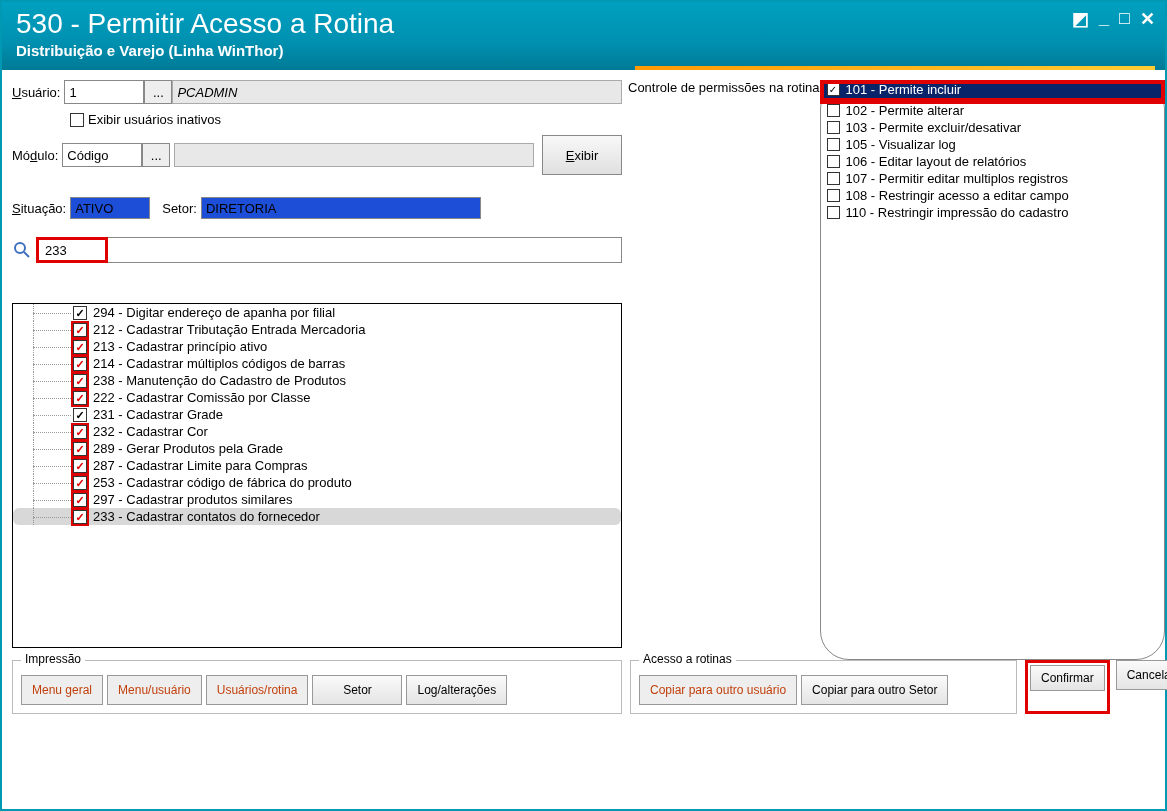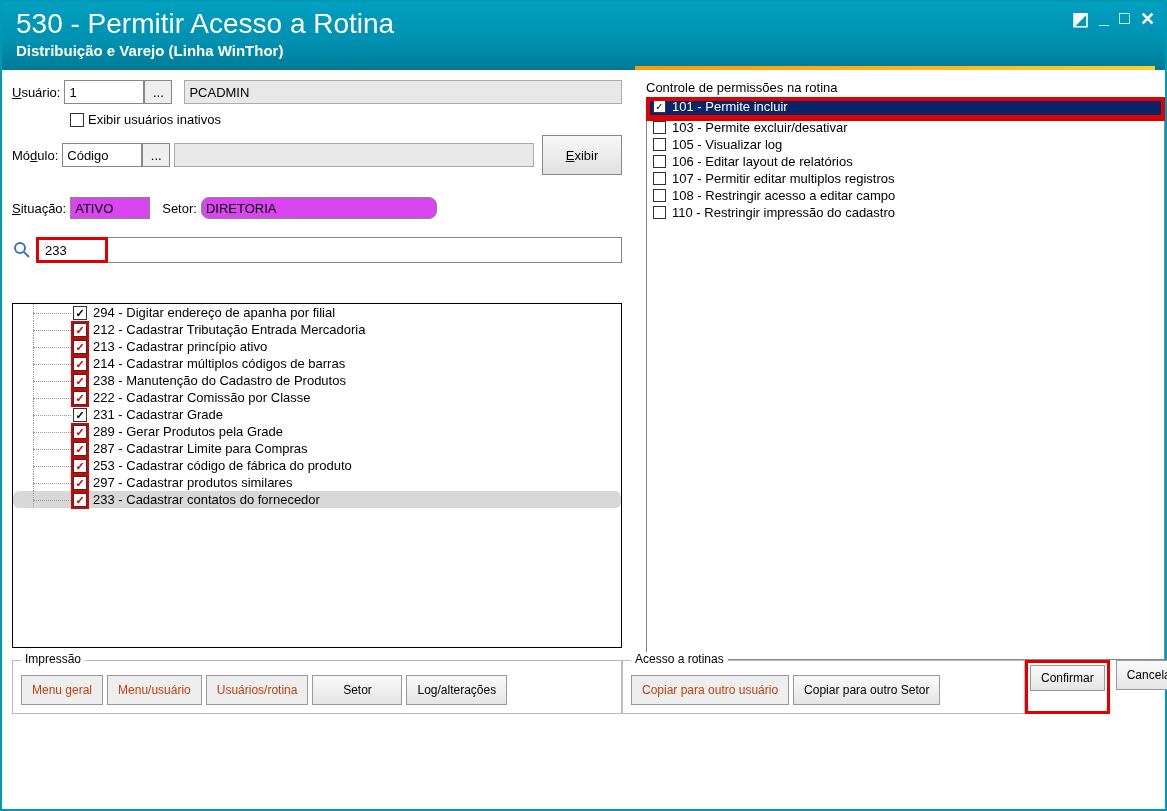--- a/index.html
+++ b/index.html
@@ -7,29 +7,29 @@
   .window { width: 1167px; height: 811px; border: 2px solid #0098b3; background: #fff; position: relative; }
   .titlebar {
     height: 68px; background: linear-gradient(to bottom, #00a0c0 0%, #0090b0 60%, #007a95 100%);
     color: #fff; padding: 6px 14px; position: relative;
   }
   .titlebar .title { font-size: 28px; line-height: 32px; }
   .titlebar .subtitle { font-size: 15px; font-weight: bold; margin-top: 2px; }
   .titlebar .accent { position:absolute; right:10px; bottom:0; height:4px; width:520px; background: linear-gradient(to right,#ff9900,#ffcc33); }
   .win-controls { position: absolute; right: 10px; top: 6px; display: flex; gap: 10px; }
   .win-controls span { color: #fff; font-size: 18px; font-weight: bold; cursor: pointer; }
-  .content { display: flex; padding: 10px 0 0 10px; height: 590px; gap: 24px; }
+  .content { display: flex; padding: 10px 0 0 10px; height: 590px; gap: 6px; }
   .left-panel { width: 610px; display:flex; flex-direction:column; }
-  .right-panel { flex: 1; display:flex; flex-direction:column; }
+  .right-panel { flex: 1; display:flex; flex-direction:row; }
   .form-row { display:flex; align-items:center; margin-bottom:8px; font-size:13px; }
   .form-row label { margin-right:4px; }
   .form-row .ul { text-decoration: underline; }
   .txt { border:1px solid #888; background:#fff; height:24px; padding:2px 4px; font-size:13px; }
   .txt-ro { background:#e8e8e8; border:1px solid #aaa; height:24px; padding:2px 4px; font-size:13px; }
-  .txt-yellow { background:#d946ef; border:1px solid #888; height:22px; padding:2px 4px; font-size:13px; }
+  .txt-yellow { background:#1d4ed8; border:1px solid #888; height:22px; padding:2px 4px; font-size:13px; }
   .btn-ellipsis { width:28px; height:24px; border:1px solid #888; background:#eee; text-align:center; font-size:13px; cursor:pointer; }
   .checkbox { width:14px; height:14px; border:1px solid #333; display:inline-block; vertical-align:middle; margin-right:4px; background:#fff; }
   .btn { border:1px solid #888; background:linear-gradient(#f8f8f8,#e0e0e0); height:40px; padding:0 16px; font-size:13px; cursor:pointer; }
   .search-row { display:flex; align-items:center; margin-top:10px; }
   .mag-icon { width:20px; height:20px; margin-right:4px; }
   .search-input { flex:1; height:26px; border:1px solid #888; padding:2px 6px; font-size:13px; }
   .hl-red { border:3px solid #e00000 !important; }
   .tree-box { border:1px solid #000; margin-top:40px; height:345px; overflow-y:scroll; background:#fff; position:relative; }
   .tree-item { display:flex; align-items:flex-end; font-size:13px; padding:1px 0 1px 60px; position:relative; }
   .tree-item::before { content:""; position:absolute; left:20px; top:0; bottom:0; border-left:1px dotted #999; }
@@ -38,21 +38,21 @@
   .icb { width:14px; height:14px; border:1px solid #333; display:inline-flex; align-items:center; justify-content:center; margin-right:6px; background:#fff; font-size:11px; line-height:1; }
   .icb.red-outline { outline:2px solid #d00; outline-offset:0; }
   .icb.checked::before { content:"✓"; color:#000; font-weight:bold; }
   .icb.checked-red::before { content:"✓"; color:#d00; font-weight:bold; }
   .perm-label { font-size:13px; margin-bottom:2px; }
   .perm-box { border:1px solid #888; flex:1; background:#fff; }
   .perm-item { display:flex; align-items:center; font-size:13px; padding:1px 6px; }
   .perm-item.selected { background:#0a246a; color:#fff; border-bottom:4px solid #e00000; }
   .pcb { width:13px; height:13px; border:1px solid #333; background:#fff; margin-right:6px; display:inline-flex; align-items:center; justify-content:center; font-size:10px; }
   .pcb.checked::before { content:"✓"; color:#000; }
-  .bottom { display:flex; padding:0 10px 10px 10px; gap:0; }
+  .bottom { display:flex; padding:0 10px 10px 10px; gap:8px; }
   .group { border:1px solid #bbb; padding:6px 8px 8px 8px; position:relative; }
   .group-title { position:absolute; top:-9px; left:8px; background:#fff; padding:0 4px; font-size:12px; }
   .bottom-left { width:610px; }
   .bottom-middle { flex:1; }
   .bottom-right { width:130px; display:flex; flex-direction:row; gap:6px; }
   .btn2 { border:1px solid #999; background:linear-gradient(#fafafa,#e4e4e4); height:30px; font-size:12px; cursor:pointer; padding:0 10px; }
   .btn2.disabled { color:#c2410c; background:#eee; }
   .btn-row { display:flex; gap:4px; margin-top:8px; }
   .confirm-hl { border:3px solid #e00000; padding:2px; }
   ::-webkit-scrollbar { width:18px; }
@@ -74,39 +74,39 @@
       <span>✕</span>
     </div>
   </div>
 
   <div class="content">
     <div class="left-panel">
       <div class="form-row">
         <label><span class="ul">U</span>suário:</label>
         <input class="txt" style="width: 80px;" value="1">
         <button class="btn-ellipsis">...</button>
-        <input class="txt-ro" style="flex: 1 1 0%; margin-left: 12px;" value="PCADMIN">
+        <input class="txt-ro" style="flex: 1 1 0%; margin-left: 0; font-style: italic;" value="PCADMIN">
       </div>
       <div class="form-row" style="padding-left:58px">
         <span class="checkbox"></span>
         <span>Exibir usuários inativos</span>
       </div>
       <div class="form-row">
         <label>Mó<span class="ul">d</span>ulo:</label>
         <input class="txt" style="width: 80px;" value="Código">
         <button class="btn-ellipsis">...</button>
         <input class="txt-ro" style="flex: 1 1 0%; margin-left: 4px;" value="">
         <button class="btn" style="margin-left:8px; width:80px"><span class="ul">E</span>xibir</button>
       </div>
       <div style="height:14px"></div>
       <div class="form-row">
         <label><span class="ul">S</span>ituação:</label>
         <input class="txt-yellow" style="width: 80px;" value="ATIVO">
         <label style="margin-left:12px">Setor:</label>
-        <input class="txt-yellow" style="width: 236px; border-radius: 8px;" value="DIRETORIA">
+        <input class="txt-yellow" style="width: 280px;" value="DIRETORIA">
       </div>
       <div class="search-row">
         <svg class="mag-icon" viewBox="0 0 20 20">
           <circle cx="8" cy="8" r="5" fill="none" stroke="#4070c0" stroke-width="2"></circle>
           <line x1="12" y1="12" x2="17" y2="17" stroke="#4070c0" stroke-width="2"></line>
         </svg>
         <input class="search-input hl-red" style="width: 72px; flex: 0 0 auto; text-align: left;" value="233">
         <input class="search-input" style="margin-left: 0px; border-left: none;">
       </div>
 
@@ -134,20 +134,24 @@
           <div class="tree-item">
             <span class="icb red-outline checked-red"></span>
             <span>222 - Cadastrar Comissão por Classe</span>
           </div>
           <div class="tree-item">
             <span class="icb checked"></span>
             <span>231 - Cadastrar Grade</span>
           </div>
           <div class="tree-item">
             <span class="icb red-outline checked-red"></span>
+            <span>232 - Cadastrar Cor</span>
+          </div>
+          <div class="tree-item">
+            <span class="icb red-outline checked-red"></span>
             <span>289 - Gerar Produtos pela Grade</span>
           </div>
           <div class="tree-item">
             <span class="icb red-outline checked-red"></span>
             <span>287 - Cadastrar Limite para Compras</span>
           </div>
           <div class="tree-item">
             <span class="icb red-outline checked-red"></span>
             <span>253 - Cadastrar código de fábrica do produto</span>
           </div>
@@ -157,24 +161,28 @@
           </div>
           <div class="tree-item sel">
             <span class="icb red-outline checked-red"></span>
             <span>233 - Cadastrar contatos do fornecedor</span>
           </div>
         </div>
     </div>
 
     <div class="right-panel">
       <div class="perm-label">Controle de permissões na rotina</div>
-      <div class="perm-box" id="perm-box" style="position: relative;">
+      <div class="perm-box" id="perm-box" style="position: relative; border-radius: 29px;">
           <div class="perm-item selected">
             <span class="pcb checked"></span>
             <span>101 - Permite incluir</span>
+          </div>
+          <div class="perm-item">
+            <span class="pcb"></span>
+            <span>102 - Permite alterar</span>
           </div>
           <div class="perm-item">
             <span class="pcb"></span>
             <span>103 - Permite excluir/desativar</span>
           </div>
           <div class="perm-item">
             <span class="pcb"></span>
             <span>105 - Visualizar log</span>
           </div>
           <div class="perm-item">

